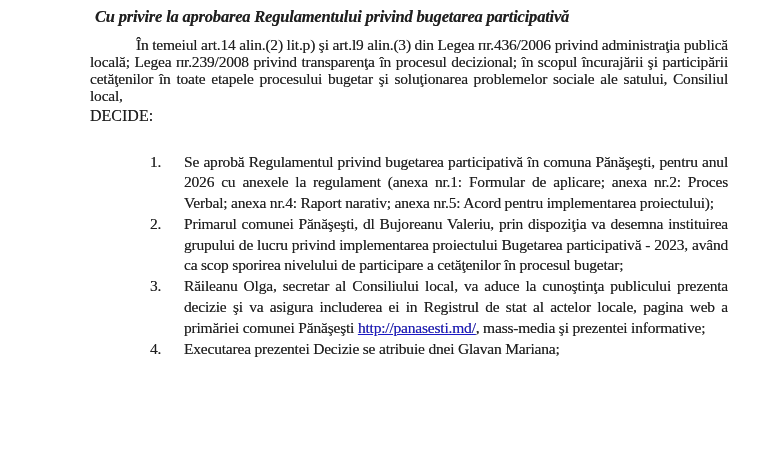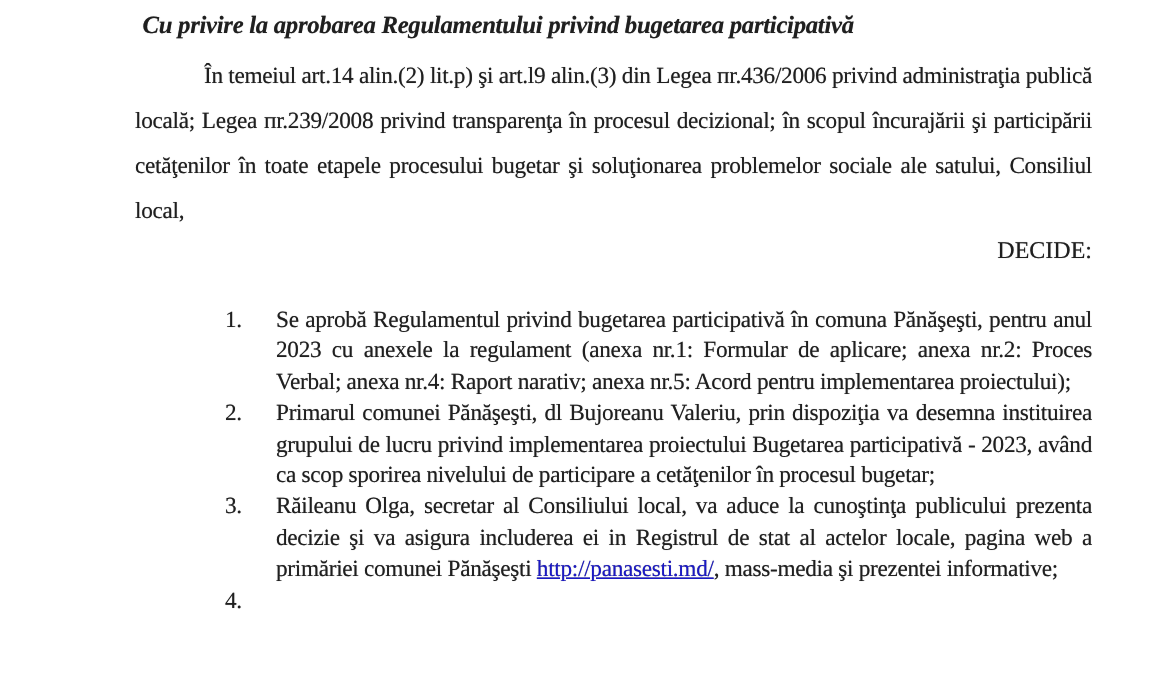--- a/index.html
+++ b/index.html
@@ -25,24 +25,24 @@
     margin-left: 5px;
     font-weight: bold;
     font-style: italic;
     font-size: 16.5px;
     line-height: 26px;
   }
   .preamble {
     margin: 6px 0 0 0;
     text-align: justify;
     text-indent: 46px;
-    line-height: 30px;
+    line-height: 17px;
   }
   .decide-heading {
-    text-align: right;
+    text-align: left;
     font-size: 16px;
     line-height: 21.5px;
     margin-top: 1px;
     letter-spacing: 0;
   }
   .decision-list {
     margin-top: 25px;
     line-height: 20.8px;
   }
   .list-item {
@@ -72,32 +72,33 @@
   </div>
 
   <p class="preamble">În temeiul art.14 alin.(2) lit.p) şi art.l9 alin.(3) din Legea пr.436/2006 privind administraţia publică locală; Legea пr.239/2008 privind transparenţa în procesul decizional; în scopul încurajării şi participării cetăţenilor în toate etapele procesului bugetar şi soluţionarea problemelor sociale ale satului, Consiliul local,</p>
 
   <div class="decide-heading">DECIDE:</div>
 
   <div class="decision-list">
 
     <div class="list-item">
       <span class="item-number">1.</span>
-      <span class="item-text">Se aprobă Regulamentul privind bugetarea participativă în comuna Pănăşeşti, pentru anul 2023 cu anexele la regulament (anexa nr.1: Formular de aplicare; anexa nr.2: Proces Verbal; anexa nr.4: Raport narativ; anexa nr.5: Acord pentru implementarea proiectului);</span>
+      <span class="item-text">Se aprobă Regulamentul privind bugetarea participativă în comuna Pănăşeşti, pentru anul 2026 cu anexele la regulament (anexa nr.1: Formular de aplicare; anexa nr.2: Proces Verbal; anexa nr.4: Raport narativ; anexa nr.5: Acord pentru implementarea proiectului);</span>
     </div>
 
     <div class="list-item">
       <span class="item-number">2.</span>
       <span class="item-text">Primarul comunei Pănăşeşti, dl Bujoreanu Valeriu, prin dispoziţia va desemna instituirea grupului de lucru privind implementarea proiectului Bugetarea participativă - 2023, având ca scop sporirea nivelului de participare a cetăţenilor în procesul bugetar;</span>
     </div>
 
     <div class="list-item">
       <span class="item-number">3.</span>
       <span class="item-text"><span>Răileanu Olga, secretar al Consiliului local, va aduce la cunoştinţa publicului prezenta decizie şi va asigura includerea ei in Registrul de stat al actelor locale, pagina web a primăriei comunei Pănăşeşti </span><a href="#" class="doc-link">http://panasesti.md/</a><span>, mass-media şi prezentei informative;</span></span>
     </div>
 
     <div class="list-item">
       <span class="item-number">4.</span>
+      <span class="item-text">Executarea prezentei Decizie se atribuie  dnei Glavan  Mariana;</span>
     </div>
 
   </div>
 
 </div>
 
 </body></html>

